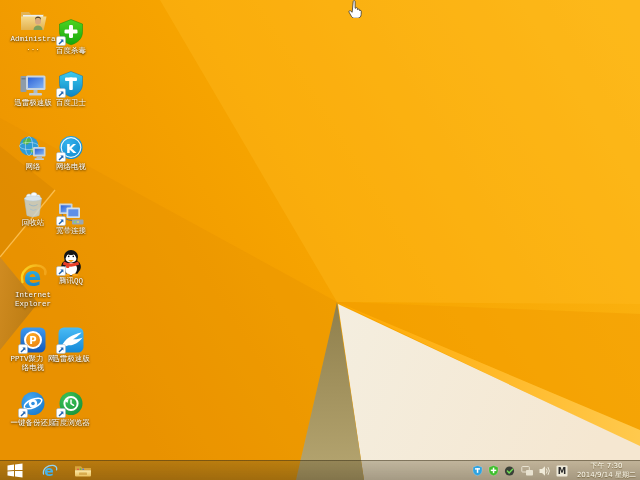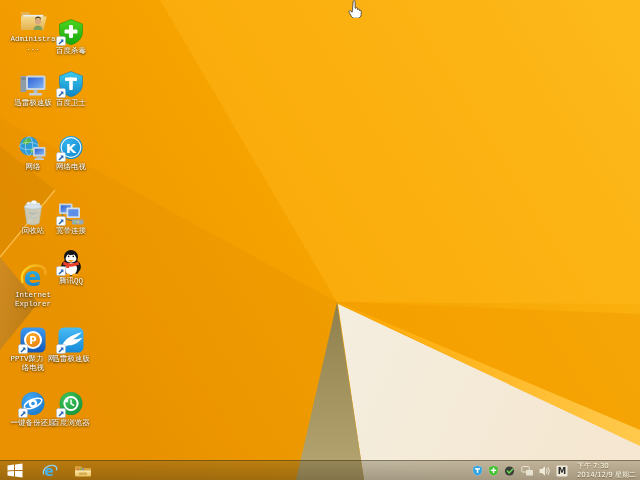--- a/index.html
+++ b/index.html
@@ -28,21 +28,21 @@
     display:flex;align-items:center;
   }
   .tb-btn{height:19px;display:flex;align-items:center;justify-content:center;}
   #start-button{width:30px;}
   .tb-app{width:30px;}
   #tray{
     position:absolute;right:72px;top:0;height:19px;
     display:flex;align-items:center;gap:5px;
   }
   #clock{
-    position:absolute;right:4px;top:1px;text-align:left;
+    position:absolute;right:4px;top:1px;text-align:center;
     color:#fffdf2;font-size:7px;line-height:8.5px;
     text-shadow:0 1px 1px rgba(90,70,20,.7);
   }
   .tray-ic{display:block;}
   
   #cursor{position:absolute;left:347px;top:0px;pointer-events:none;}
 </style>
 </head>
 <body>
 
@@ -186,21 +186,21 @@
     <text x="15" y="18.5" text-anchor="middle" font-size="13" font-weight="bold" fill="#FFF" font-family="DejaVu Sans,sans-serif">K</text>
     <g>
       <rect x="0.5" y="18.5" width="9" height="9" rx="1.5" fill="#FFF" stroke="#9DB2C8" stroke-width="0.5"></rect>
       <line x1="3" y1="26" x2="6.6" y2="22.4" stroke="#1E62B0" stroke-width="1.4"></line>
       <polygon points="7.4,21.4 7.4,24.4 4.4,21.4" fill="#1E62B0"></polygon>
     </g>
   </svg>
   <div class="icon-label">网络电视</div>
 </div>
 
-<div class="icon-cell" style="left:9px;top:198px">
+<div class="icon-cell" style="left:9px;top:190px">
   <svg width="30" height="28" viewBox="0 0 30 28">
     <circle cx="11" cy="6.5" r="2.6" fill="#F4F8FA" stroke="#C3CFD6" stroke-width="0.5"></circle>
     <circle cx="16" cy="5.5" r="3.1" fill="#FBFDFE" stroke="#C3CFD6" stroke-width="0.5"></circle>
     <circle cx="20" cy="7" r="2.2" fill="#EFF5F8" stroke="#C3CFD6" stroke-width="0.5"></circle>
     <path d="M6.5 8.5 L9 25.5 q6 2.6 12 0 L23.5 8.5 Z" fill="rgba(198,214,222,.8)" stroke="#AFC2CC" stroke-width="0.6"></path>
     <ellipse cx="15" cy="8.5" rx="8.5" ry="2.6" fill="#D9E4EA" stroke="#B6C6CF" stroke-width="0.5"></ellipse>
     <path d="M11 14 q4 3.5 8.5 0.5" fill="none" stroke="#9FB6C2" stroke-width="1"></path>
     <path d="M12 19 q3 2.5 6.5 0.4" fill="none" stroke="#A9BfC9" stroke-width="0.9"></path>
   </svg>
   <div class="icon-label">回收站</div>
@@ -418,15 +418,15 @@
       <path d="M7.5 3.8 q1.6 2.2 0 4.4 M9.2 2.4 q2.6 3.6 0 7.2" fill="none" stroke="#EFEAD8" stroke-width="1" stroke-linecap="round"></path>
     </svg>
     <svg class="tray-ic" width="12" height="12" viewBox="0 0 12 12">
       <rect x="0.5" y="0.5" width="11" height="11" rx="1" fill="#EFEAD9"></rect>
       <text x="6" y="9.2" text-anchor="middle" font-size="8.5" font-weight="bold" fill="#2B2B2B" font-family="DejaVu Sans,sans-serif">M</text>
     </svg>
   </div>
 
   <div id="clock">
     <div>下午 7:30</div>
-    <div>2014/12/9 星期二</div>
+    <div>2014/9/14 星期二</div>
   </div>
 </div>
 
 </body></html>

